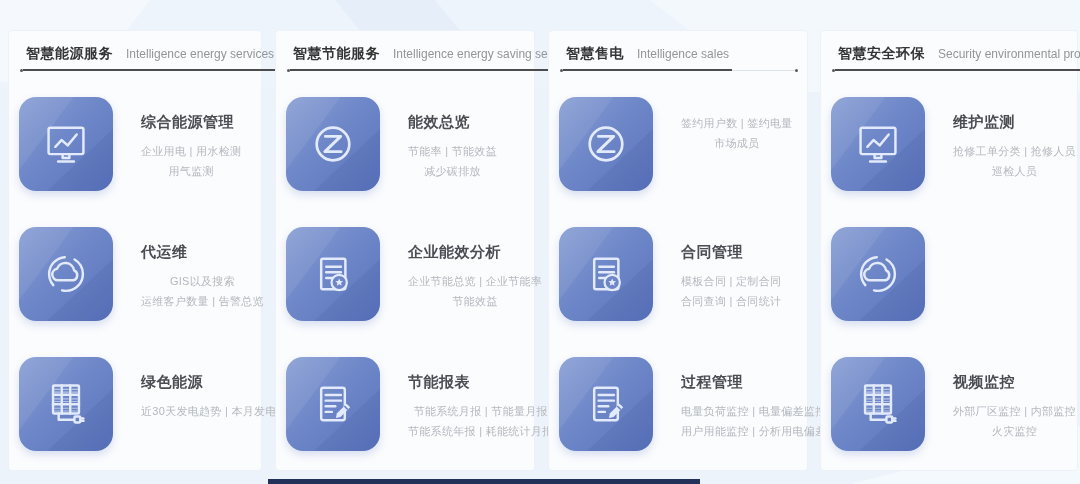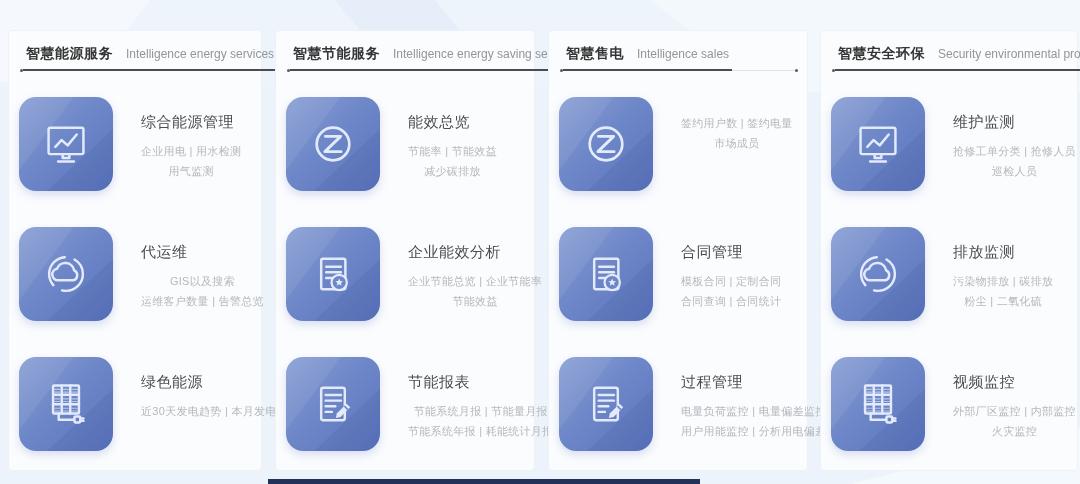--- a/index.html
+++ b/index.html
@@ -46,21 +46,21 @@
     box-shadow:0 4px 8px rgba(90,118,189,0.22); }
   .tile::before { content:""; position:absolute; inset:0; border-radius:17px;
     background:rgba(255,255,255,0.07);
     clip-path:polygon(0 0,58% 0,18% 54%,0 78%); }
   .tile::after { content:""; position:absolute; inset:0; border-radius:17px;
     background:rgba(20,40,100,0.08);
     clip-path:polygon(100% 34%,100% 100%,30% 100%); }
   .tile svg { position:relative; z-index:2; width:54px; height:54px; }
 
   .info { padding:16px 0 0 28px; }
-  .title { font-size:15px; color:#4a4d52; letter-spacing:0.5px; margin-bottom:9px; }
+  .title { font-size:15px; color:#4a4d52; letter-spacing:0.5px; margin-bottom:9px;font-weight:bold; }
   .sub { font-size:11px; color:#b4b8bd; line-height:20px; letter-spacing:0.3px; white-space:nowrap;text-align:center; }
 </style>
 </head>
 <body>
 
 <div class="stage">
   <div class="bg-top"></div>
   <div class="bg-shape0"></div>
   <div class="bg-shape1"></div>
   <div class="bg-shape2"></div>
@@ -300,25 +300,20 @@
     </div>
     <div class="item r1">
       <div class="tile">
           <svg viewBox="0 0 48 48">
             <g fill="none" stroke="#e2eafc" stroke-width="2.2" stroke-linecap="round" stroke-linejoin="round">
     <circle cx="24" cy="24" r="15" stroke-dasharray="33 9.1" stroke-dashoffset="6"></circle>
     <path d="M30.6 29.6H16.9a5.2 5.2 0 0 1-.9-10.3 7.9 7.9 0 0 1 15.2 1.5 4.7 4.7 0 0 1-.6 8.8z"></path>
             </g>
           </svg>
         </div>
-      <div class="info">
-        <div class="title">排放监测</div>
-        <div class="sub">污染物排放 | 碳排放</div>
-        <div class="sub">粉尘 | 二氧化硫</div>
-      </div>
     </div>
     <div class="item r2">
       <div class="tile">
           <svg viewBox="0 0 48 48">
             <g fill="none" stroke="#e2eafc" stroke-width="2.2" stroke-linecap="round" stroke-linejoin="round">
     <rect x="12.5" y="7.5" width="23" height="25" rx="1"></rect>
     <line x1="20.2" y1="7.5" x2="20.2" y2="32.5"></line>
               <line x1="27.8" y1="7.5" x2="27.8" y2="32.5"></line>
     <line x1="12.5" y1="15.8" x2="35.5" y2="15.8"></line>
               <line x1="12.5" y1="24.2" x2="35.5" y2="24.2"></line>

